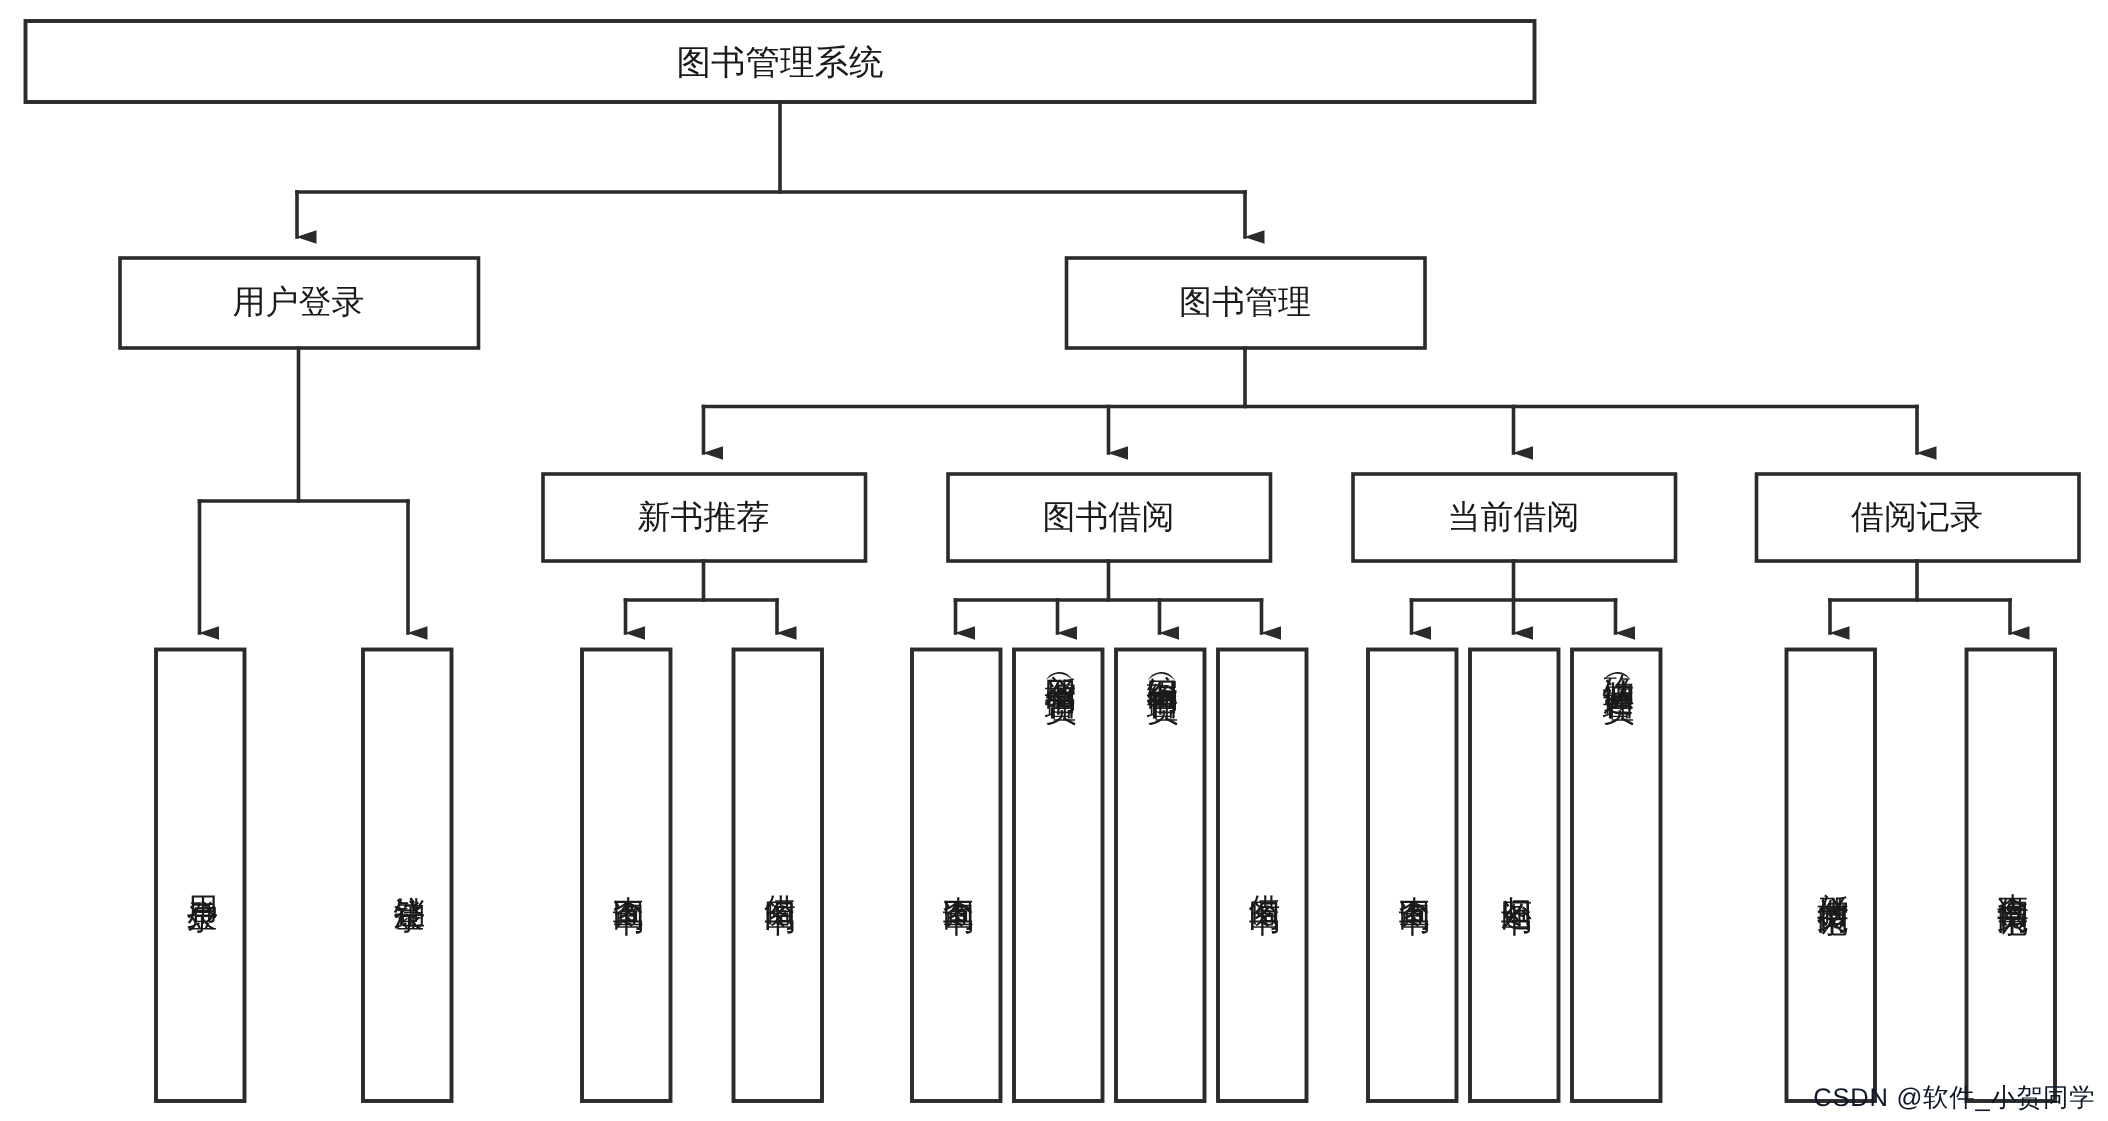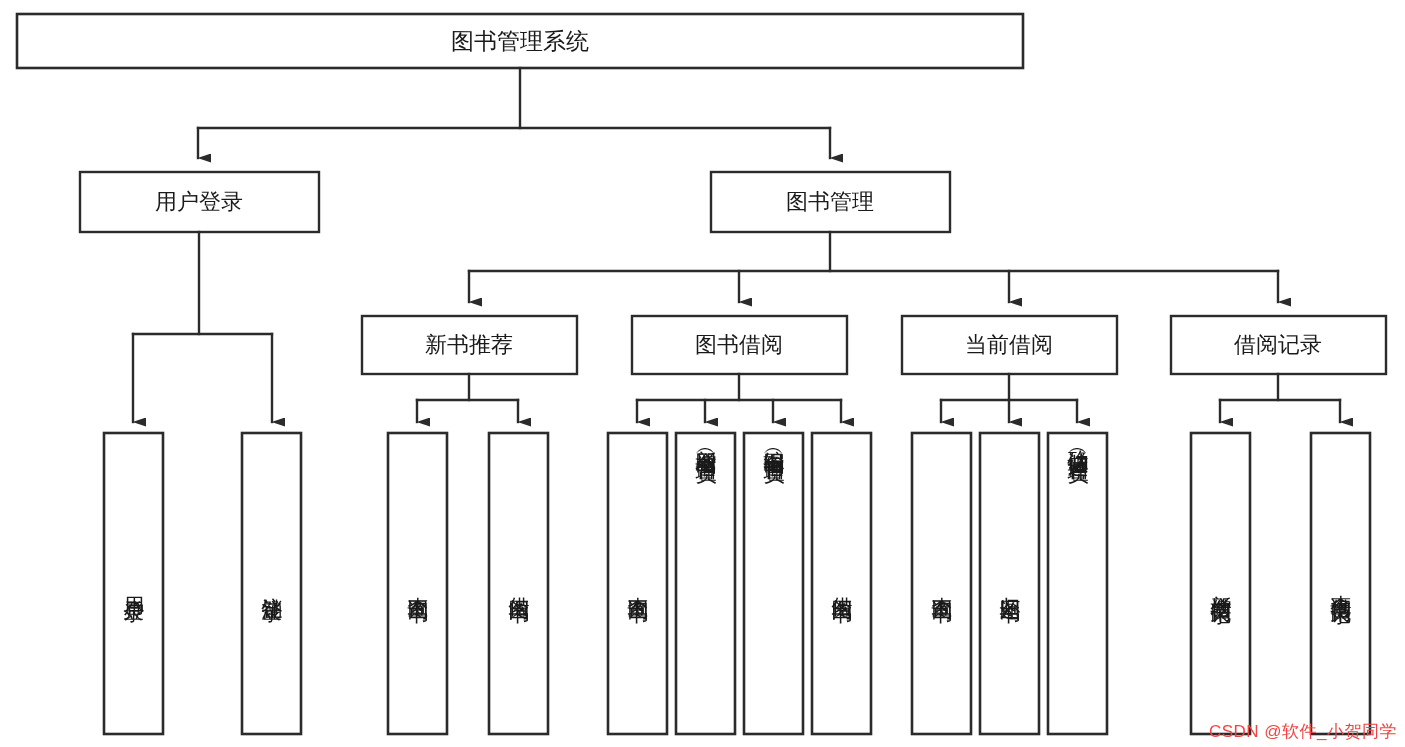--- a/index.html
+++ b/index.html
@@ -82,21 +82,21 @@
     color: #1a1a1a;
     white-space: nowrap;
     text-align: center;
   }
   .watermark {
     position: absolute;
     right: 8px;
     bottom: 4px;
     font-family: "Liberation Sans", "DejaVu Sans", sans-serif;
     font-size: 17px;
-    color: #ef4444;
+    color: #0f172a;
     letter-spacing: 0.5px;
     user-select: none;
     white-space: nowrap;
   }
 </style>
 </head>
 <body>
 
 <div id="diagram-root">
 

